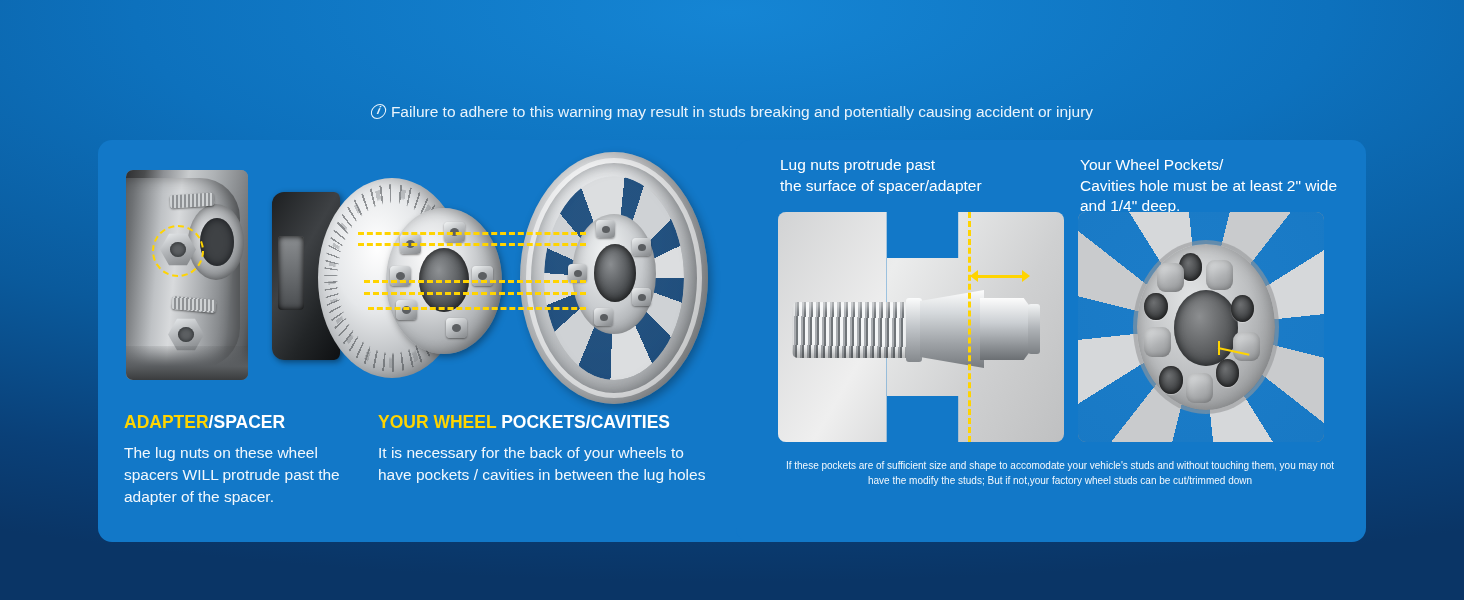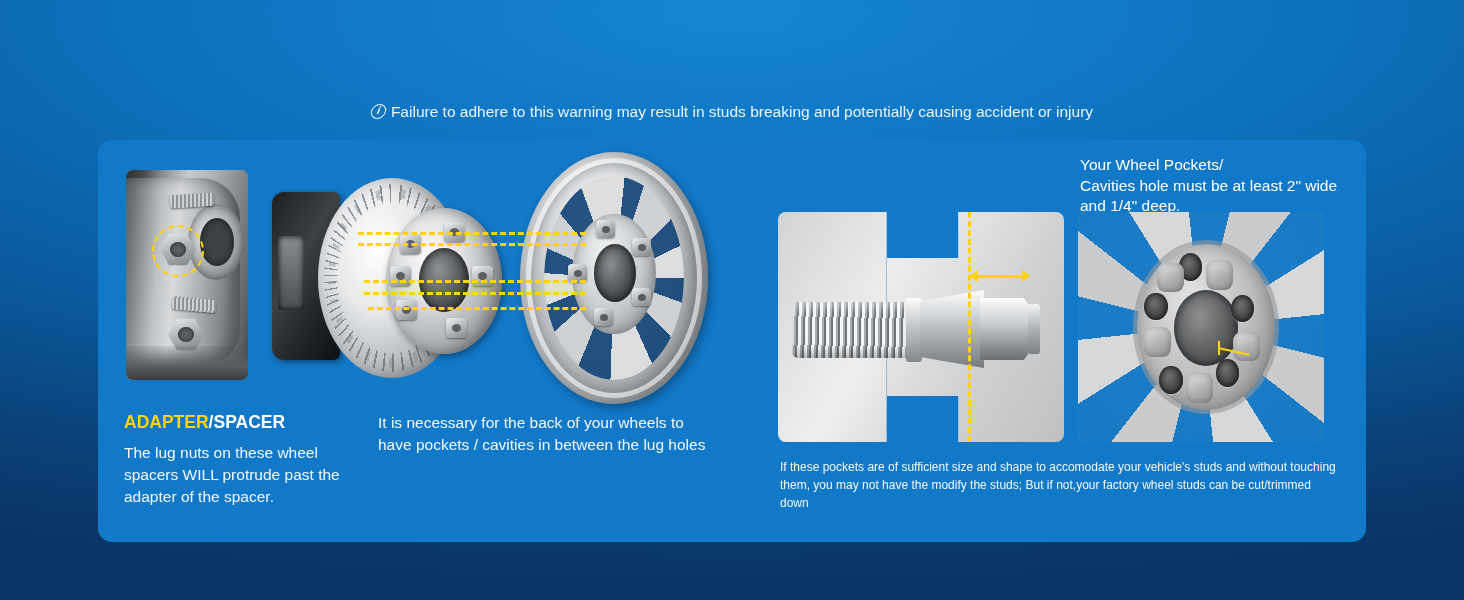--- a/index.html
+++ b/index.html
@@ -279,21 +279,21 @@
   .pk-pocket.p1{ left:52%; top:21%; } .pk-pocket.p2{ left:63%; top:52%; }
   .pk-pocket.p3{ left:44%; top:70%; } .pk-pocket.p4{ left:27%; top:50%; }
   .pk-pocket.p5{ left:32%; top:22%; }
   .pk-measure{ position:absolute; left:57%; top:56%; width:34px; height:14px; }
   .pk-measure .m-h{ position:absolute; left:0; top:6px; width:32px; height:2px;
     background:#ffd400; transform:rotate(12deg); transform-origin:left center; }
   .pk-measure .m-t{ position:absolute; left:0; top:0; width:2px; height:14px; background:#ffd400; }
 
   #note-bottom {
     position:absolute; left:44px; top:318px; width:560px;
-    color:#f2f8fd; font-size:12px; line-height:1.5;
+    color:#f2f8fd; font-size:10px; line-height:1.5;text-align:center;
   }
 </style>
 </head>
 <body>
 
 <div id="root">
 
 
   <div class="subtitle">
     <span class="info-icon"></span><span>Failure to adhere to this warning may result in studs breaking and potentially causing accident or injury</span>
@@ -350,26 +350,32 @@
     </div>
 
     <div class="cap" id="cap-adapter">
       <div class="head">
         <span class="y">ADAPTER</span><span>/SPACER</span>
       </div>
       <div class="body">The lug nuts on these wheel spacers WILL protrude past the adapter of the spacer.</div>
     </div>
 
     <div class="cap" id="cap-wheel">
+      <div class="head">
+        <span class="y">YOUR WHEEL</span>
+        <span>POCKETS/CAVITIES</span>
+      </div>
       <div class="body">It is necessary for the back of your wheels to have pockets / cavities in between the lug holes</div>
     </div>
   </div>
 
   <div class="panel" id="panel-right">
 
+    <div class="rhead" id="rhead-left" style="white-space:pre-line">Lug nuts protrude past
+the surface of spacer/adapter</div>
     <div class="rhead" id="rhead-right" style="white-space:pre-line">Your Wheel Pockets/
 Cavities hole must be at least 2" wide and 1/4" deep.</div>
 
     <div id="img-bolt">
       <div class="bolt-block">
         <div class="metal"></div>
       </div>
       <div class="bolt">
         <div class="thread"></div>
         <div class="collar"></div>

